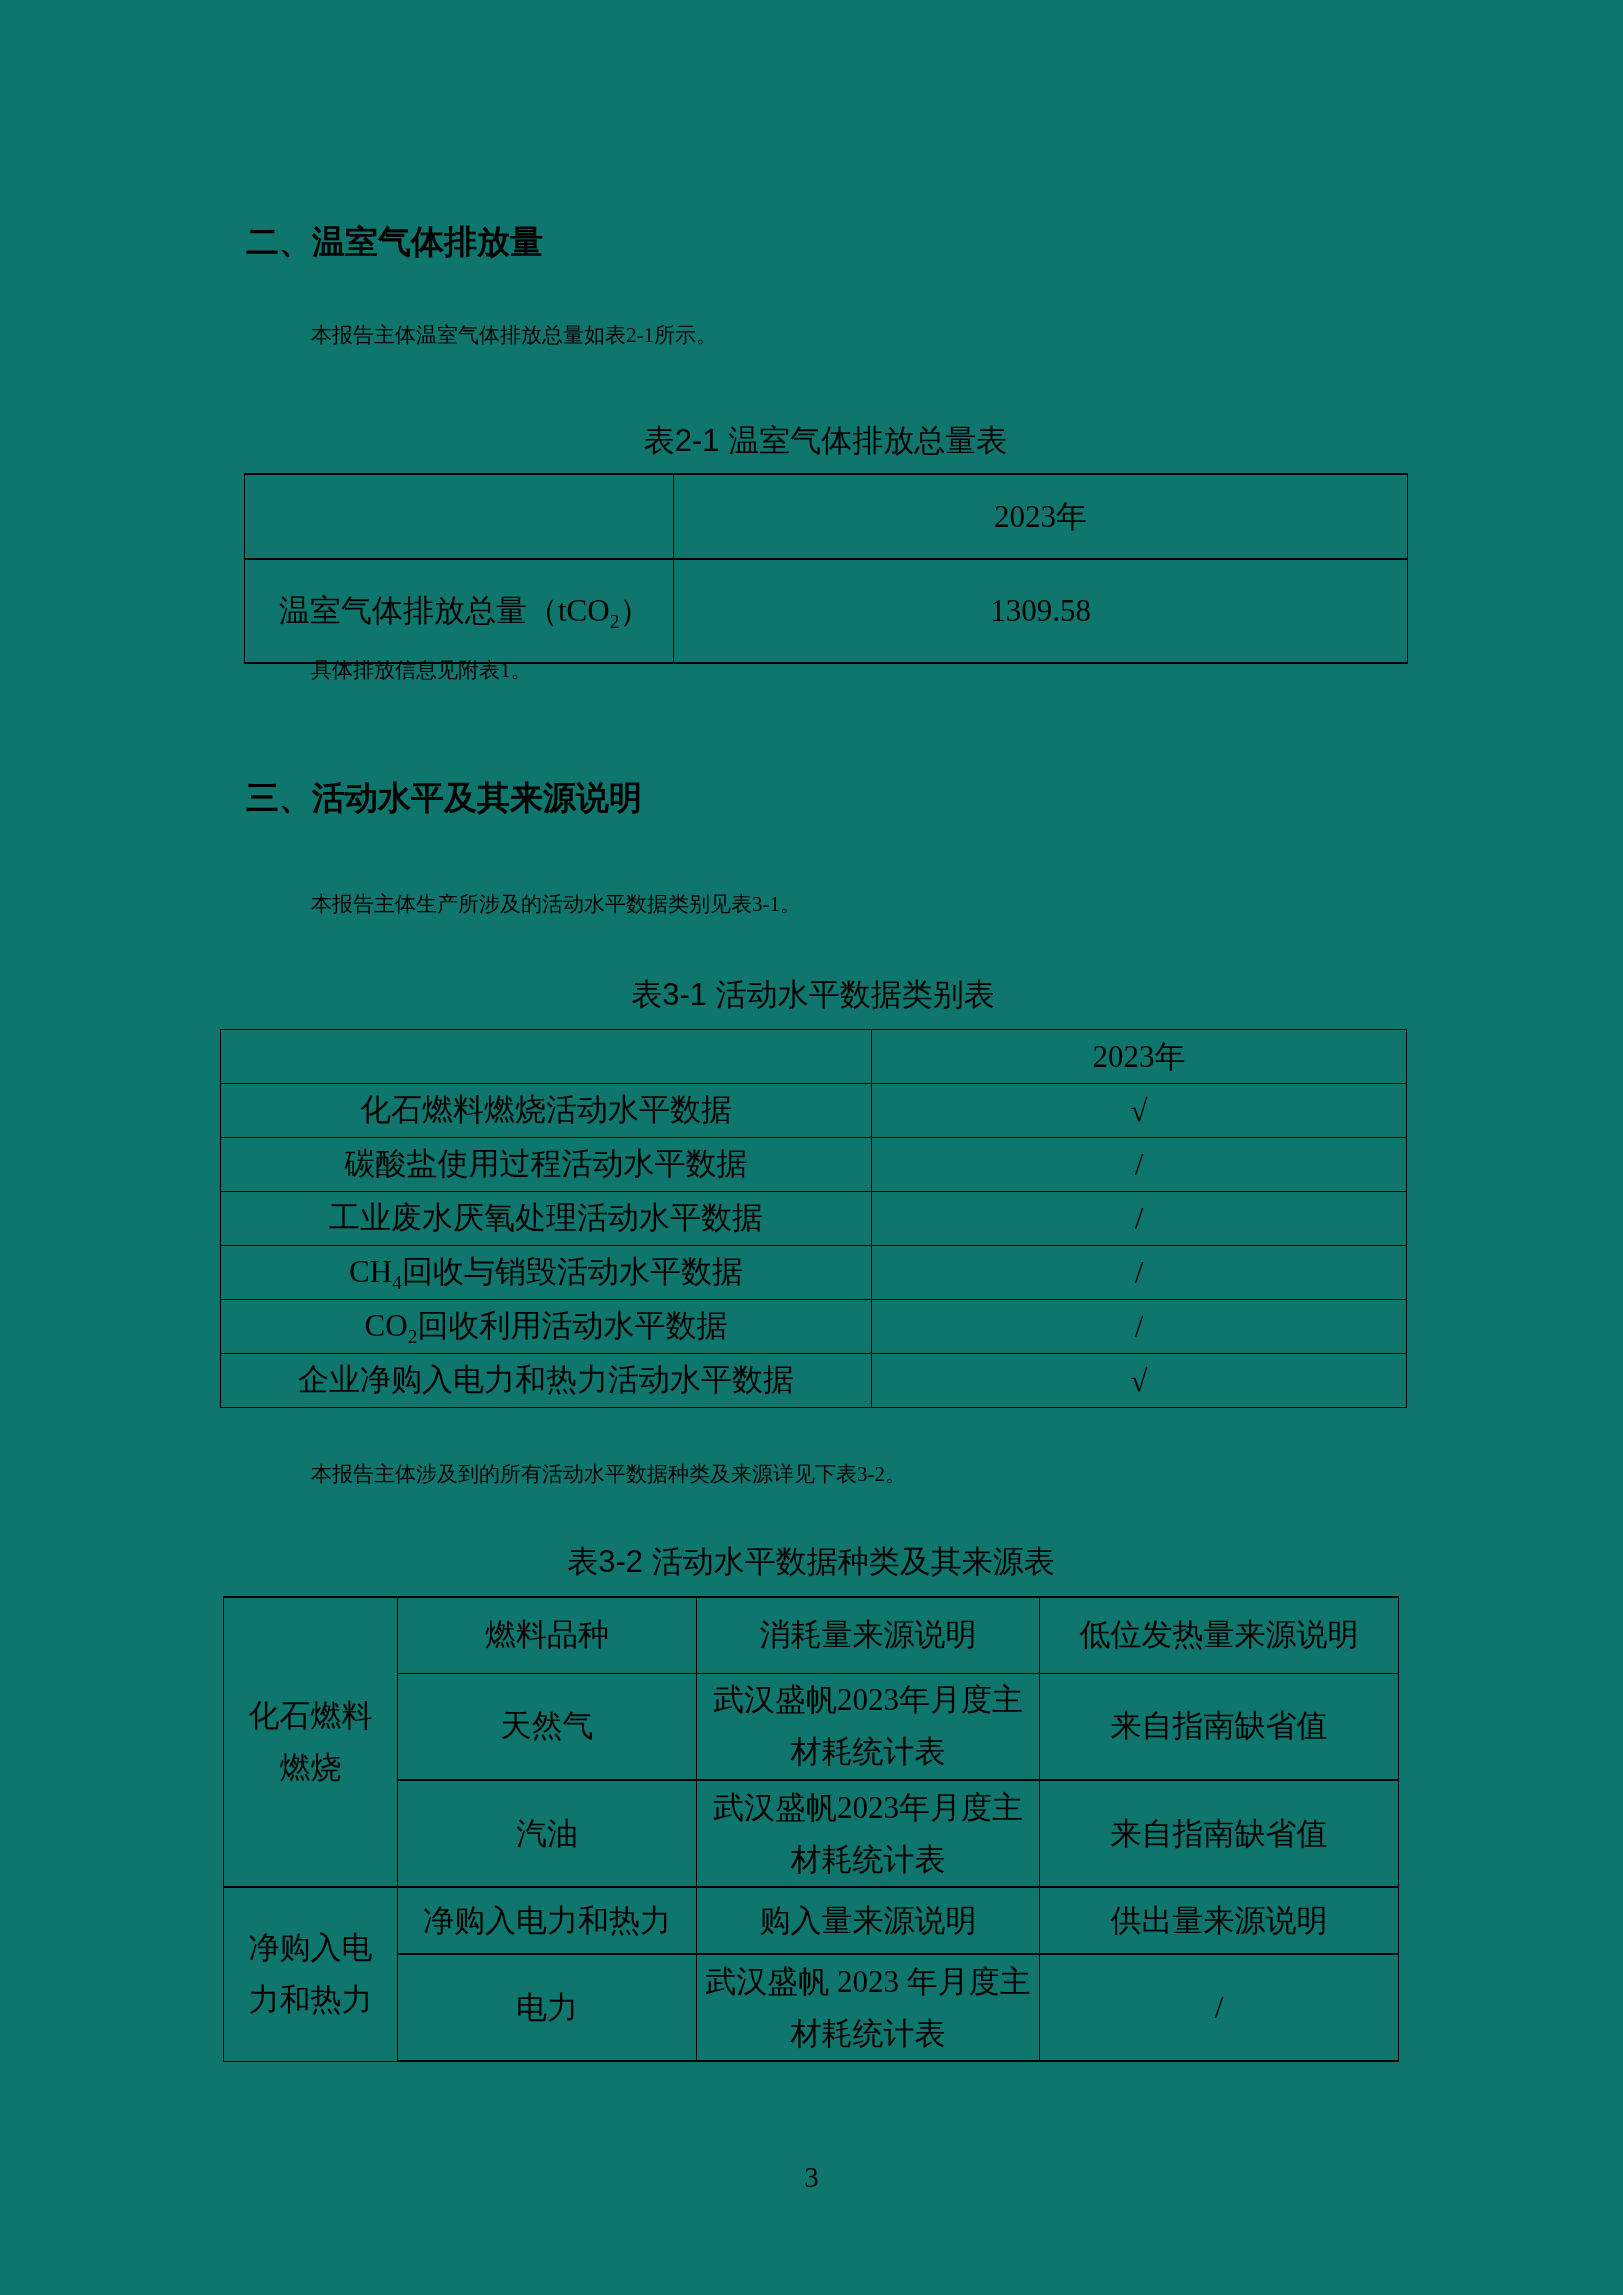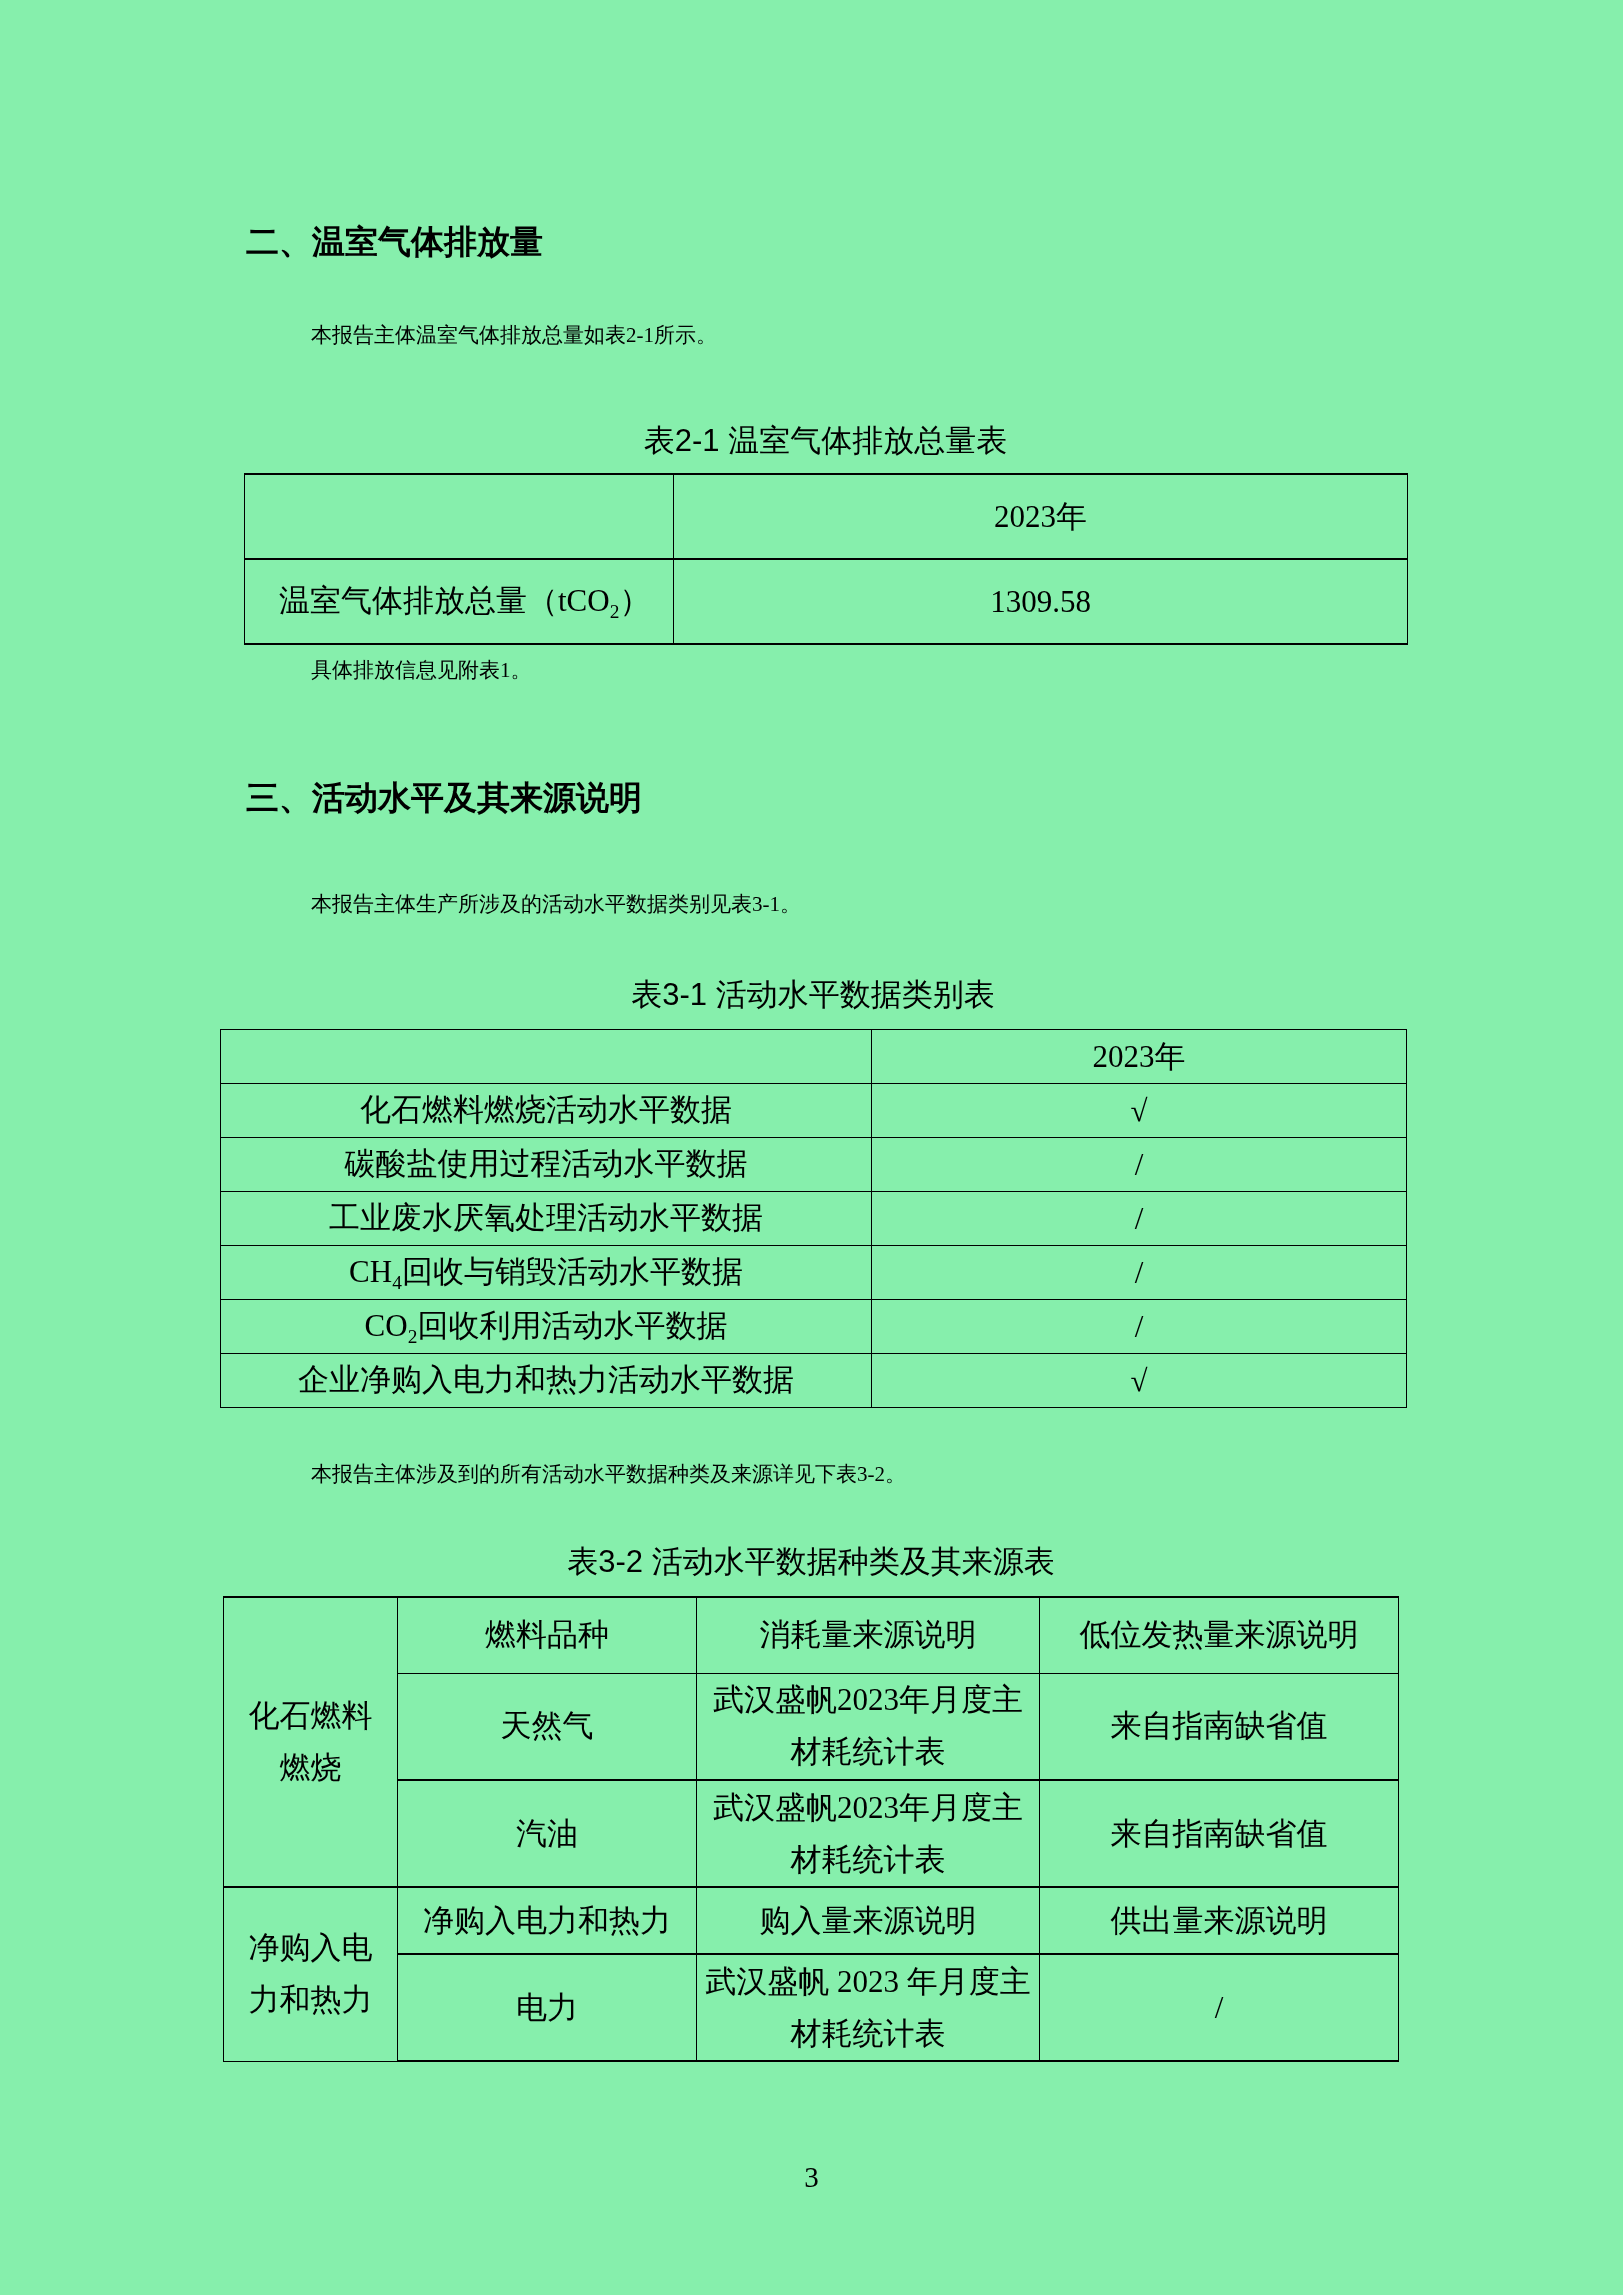--- a/index.html
+++ b/index.html
@@ -1,19 +1,19 @@
 <!DOCTYPE html>
 <html lang="zh" style="font-size:13.5px"><head>
 <meta charset="utf-8">
 <style>
   html,body{margin:0;padding:0;background:#e8e8e8;}
   .page{
     position:relative;
     width:1623px;height:2295px;
-    background:#86efac;
+    background:#0f766e;
     margin:0 auto;
     font-family:"Liberation Serif","DejaVu Serif",serif;
     color:#000;
     overflow:hidden;
   }
   .abs{position:absolute;}
   .h-sec{
     font-family:"Liberation Sans","DejaVu Sans",sans-serif;
     font-weight:bold;font-size:33px;line-height:1.2;white-space:nowrap;
   }
@@ -63,21 +63,21 @@
   <table class="doc t21 abs" style="left:244px;top:473px;">
     <colgroup>
         <col style="width:429px">
         <col style="width:734px">
       </colgroup>
     <tbody>
         <tr style="height:85px;">
       <td></td>
       <td>2023年</td>
     </tr>
-    <tr style="height:85px;">
+    <tr style="height:104px;">
       <td class="lbl"><span>温室气体排放总量（tCO</span><span class="sub">2</span><span>）</span></td>
       <td>1309.58</td>
     </tr>
   </tbody>
     </table>
 
   <div class="abs para" style="left:311px;top:657px;">具体排放信息见附表1。</div>
 
   <div class="abs h-sec" style="left:246px;top:778px;">三、活动水平及其来源说明</div>
 

